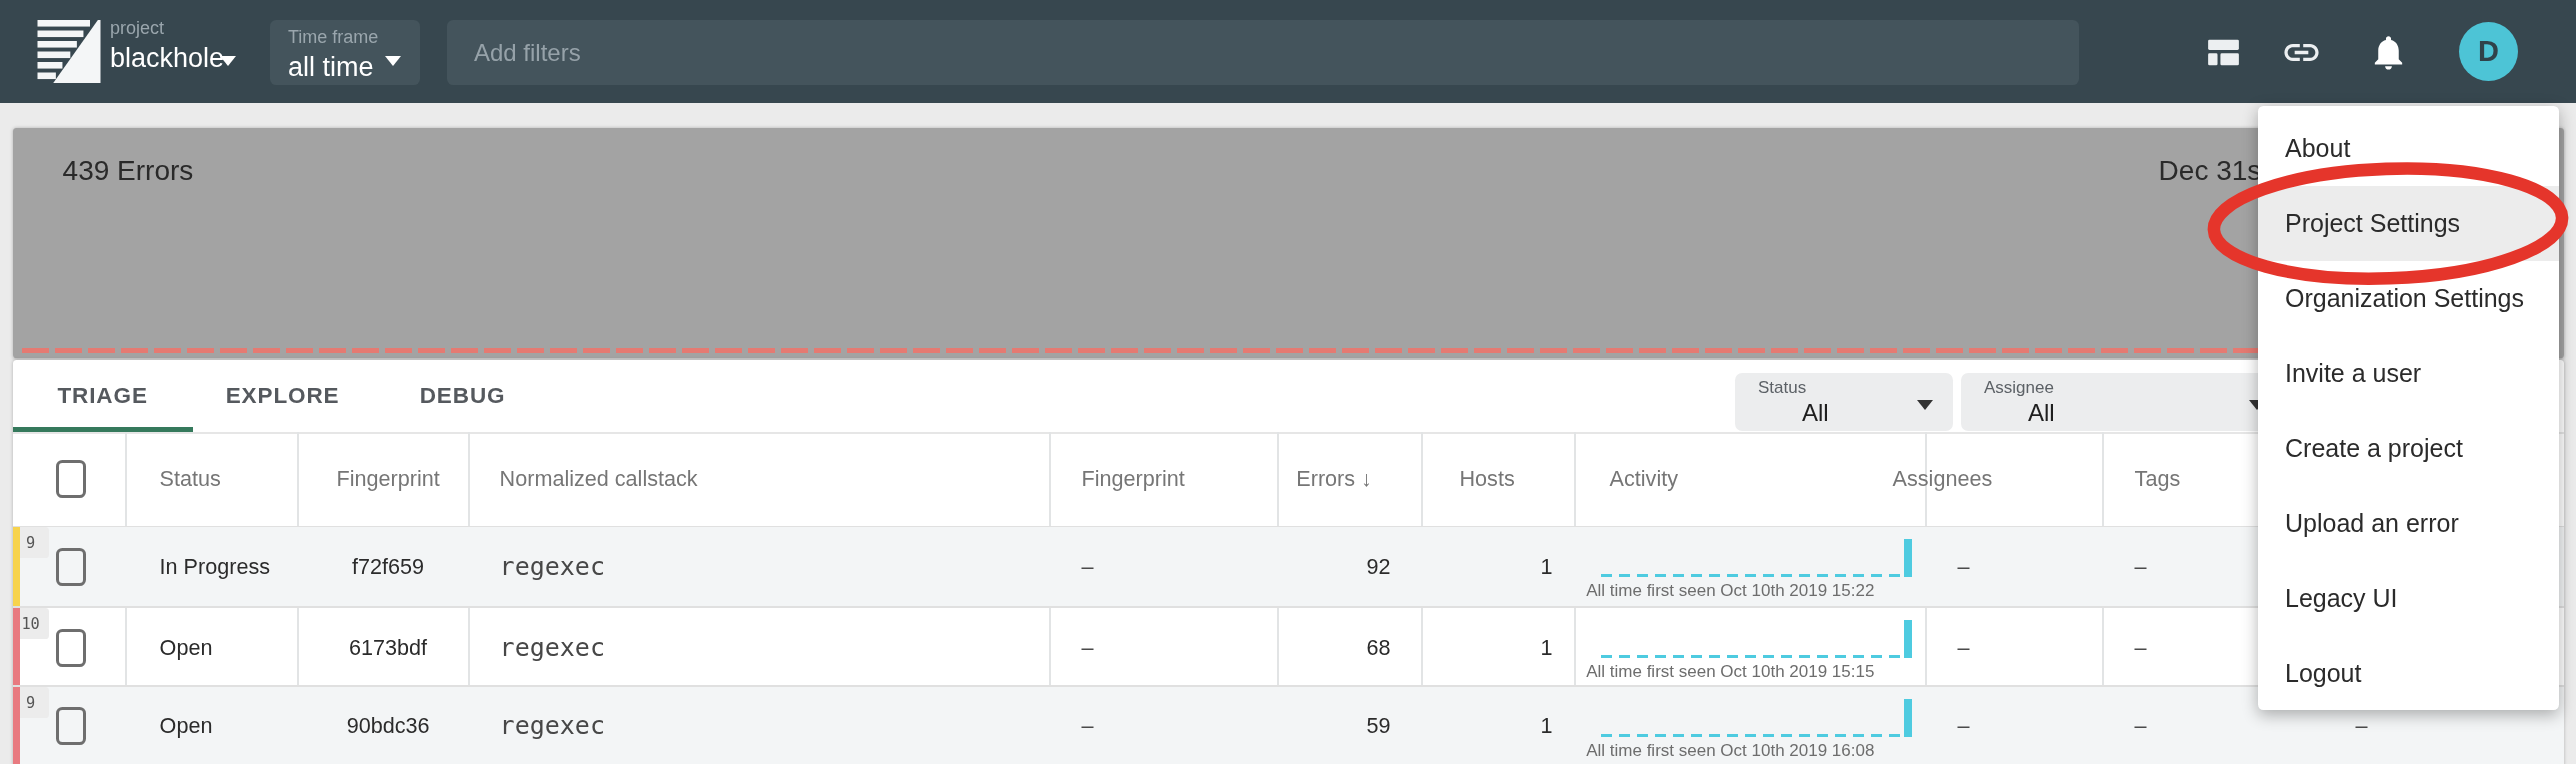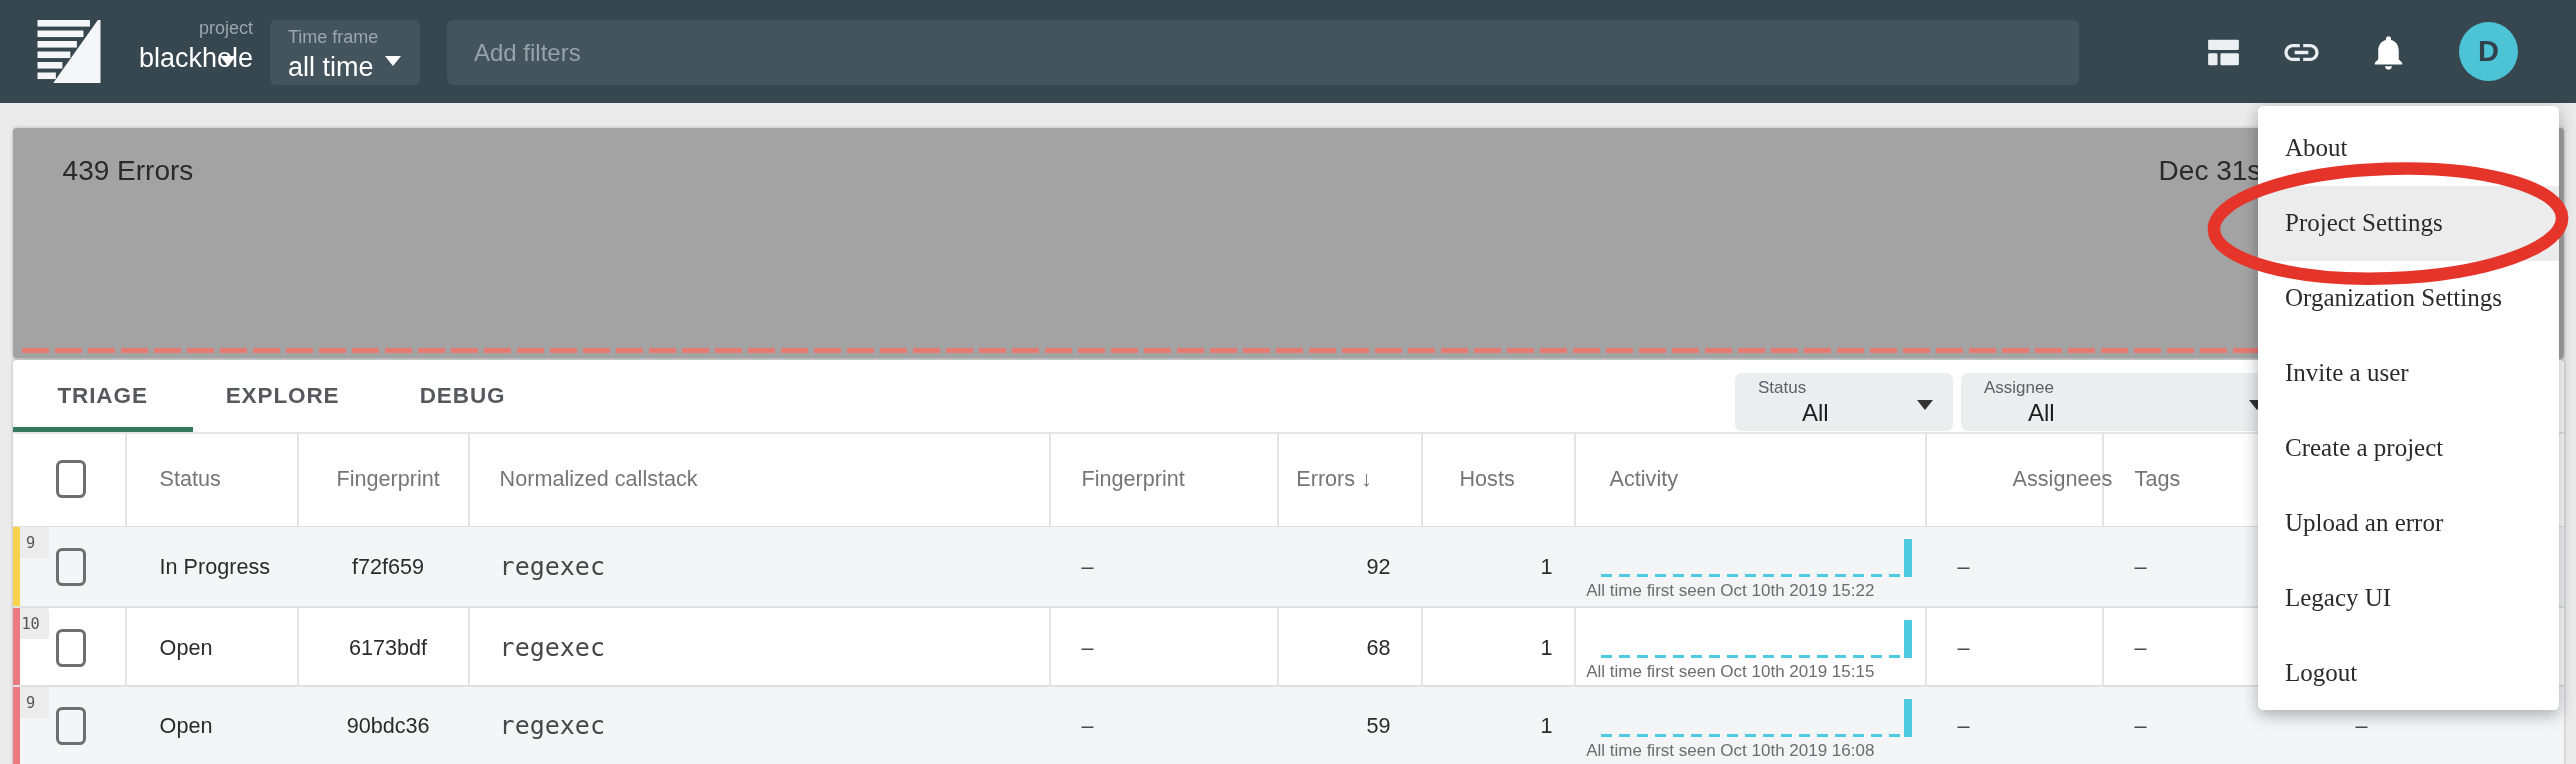--- a/index.html
+++ b/index.html
@@ -2,21 +2,21 @@
 <html style="font-size:14.4px"><head>
 <meta charset="utf-8">
 <style>
   * { box-sizing: border-box; margin: 0; padding: 0; }
   html,body { width:2576px; height:765px; overflow:hidden; }
   body { font-family:"Liberation Sans", sans-serif; background:#ebebeb; position:relative; }
 
   
   .topbar { position:absolute; left:0; top:0; width:2576px; height:103px; background:#37474f; }
   .logo { position:absolute; left:32px; top:20px; width:74px; height:63px; cursor:pointer; }
-  .proj-sel { position:absolute; left:91px; top:18px; width:162px; height:68px; cursor:pointer;text-align:right; }
+  .proj-sel { position:absolute; left:110px; top:18px; width:162px; height:68px; cursor:pointer; }
   .sel-label { font-size:18px; color:#9aa6ad; }
   .sel-value { font-size:27px; color:#ffffff; margin-top:3.6px; }
   .caret { width:0; height:0; border-left:8px solid transparent; border-right:8px solid transparent; border-top:10px solid #fff; display:inline-block; }
   .proj-caret { position:absolute; left:220px; top:56px; }
   .tf-box { position:absolute; left:270px; top:20px; width:150px; height:65px; background:#44545c; border-radius:6.3px; padding:7.2px 0 0 18px; cursor:pointer; }
   .tf-caret { position:absolute; left:385px; top:56px; }
   .filter-input { position:absolute; left:447px; top:20px; width:1632px; height:65px; background:#44545c; border:none; border-radius:6.3px; color:#dfe5e8; font-size:24px; padding-left:27px; font-family:"Liberation Sans",sans-serif; }
   .filter-input::placeholder { color:#96a2a9; }
   .tb-icon { position:absolute; top:31.5px; width:41px; height:41px; cursor:pointer; }
   .avatar { position:absolute; left:2459px; top:21.6px; width:59px; height:59px; border-radius:50%; background:#4dc4d6; color:#30424a; font-size:29px; font-weight:bold; display:flex; align-items:center; justify-content:center; cursor:pointer; }
@@ -65,21 +65,21 @@
   .spark { position:absolute; left:27px; right:12.6px; top:9px; height:41px; }
   .spark-base { position:absolute; left:0; right:0; bottom:0; height:2.7px; background:repeating-linear-gradient(90deg,#4ecbe0 0 10.8px,transparent 10.8px 18px); }
   .spark-bar { position:absolute; right:0; bottom:0; width:8px; height:38px; background:#4ecbe0; }
   .spark-caption { position:absolute; left:12.6px; top:54px; font-size:17px; color:#6d6d6d; white-space:nowrap; }
   .c-assign { left:1945px; color:#4a4a4a; }
   .c-tags { left:2122px; color:#4a4a4a; }
   .c-extra { left:2343px; color:#4a4a4a; }
 
   
   .menu { position:absolute; left:2258px; top:106px; width:301px; height:604px; background:#fff; border-radius:5.4px;
-    box-shadow:0 4.5px 16px rgba(0,0,0,.3); z-index:50; padding-top:4.5px;font-family:Liberation Serif, serif; }
+    box-shadow:0 4.5px 16px rgba(0,0,0,.3); z-index:50; padding-top:4.5px; }
   .menu-item { height:75px; display:flex; align-items:center; padding-left:27px; font-size:25px; color:#2b2b2b; cursor:pointer; white-space:nowrap; }
   .menu-item.highlighted { background:#ececec; }
 
   
   .annotation { position:absolute; left:2181px; top:141px; z-index:70; pointer-events:none; }
 </style>
 </head>
 <body>
 
 <div class="topbar">
@@ -174,21 +174,21 @@
   <div class="checkbox"></div>
   <div class="th" style="left:147px">Status</div>
   <div class="th c-fp">Fingerprint</div>
   <div class="th" style="left:487px">Normalized callstack</div>
   <div class="th" style="left:1069px">Fingerprint</div>
   <div class="th" style="left:1265px; width:113px; justify-content:center">
     <span>Errors</span>&nbsp;<span>↓</span>
   </div>
   <div class="th" style="left:1409px; width:131px; justify-content:center">Hosts</div>
   <div class="th" style="left:1597px">Activity</div>
-  <div class="th" style="left:2000px">Assignees</div>
+  <div class="th" style="left:1880px">Assignees</div>
   <div class="th" style="left:2122px">Tags</div>
 </div>
 <div class="hline" style="top:526px"></div>
 
 <div class="row row-alt" style="top:527px">
   <div class="stripe stripe-yellow"></div>
   <div class="checkbox"></div>
   <div class="cell c-status">In Progress</div>
   <div class="cell c-fp">f72f659</div>
   <div class="cell c-stack">regexec</div>

